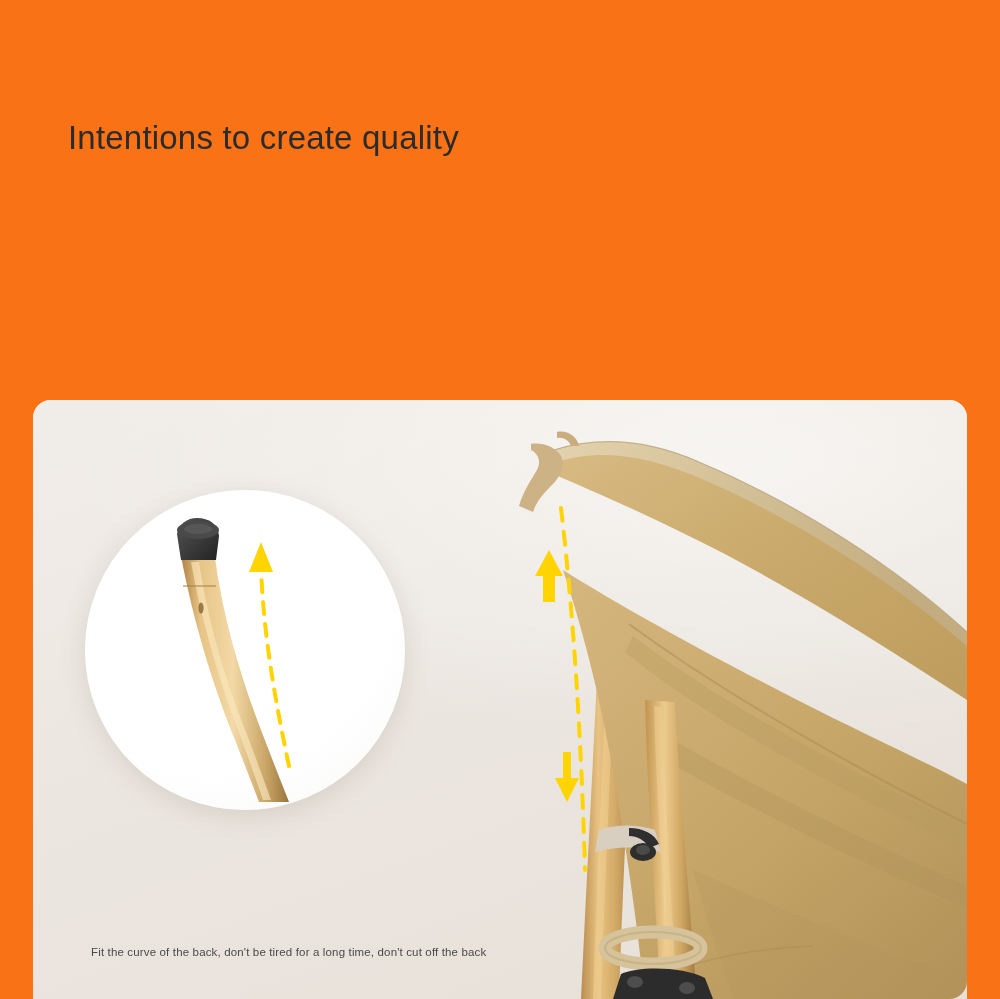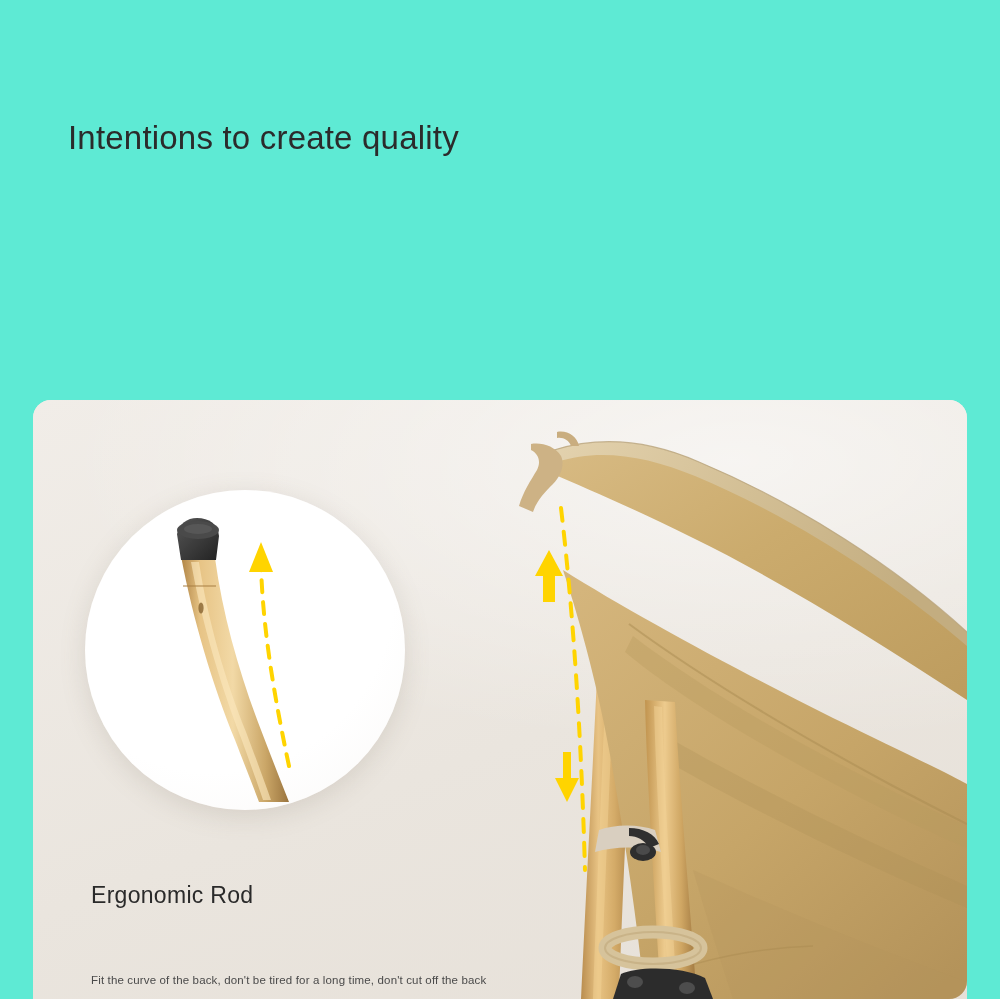--- a/index.html
+++ b/index.html
@@ -12,21 +12,21 @@
     height: 999px;
     overflow: hidden;
     font-family: "Liberation Sans", sans-serif;
     color: #1a1a1a;
   }
 
   .page {
     position: relative;
     width: 1000px;
     height: 999px;
-    background: #5eead4;
+    background: #f97316;
   }
 
   
   .headings {
     position: absolute;
     left: 68px;
     top: 118px;
     width: 860px;
   }
   .heading-1 {
@@ -98,21 +98,21 @@
     top: 482px;
     font-size: 23px;
     font-weight: 400;
     color: #2a2a2a;
     letter-spacing: 0.3px;
     white-space: nowrap;
   }
   .caption-sub {
     position: absolute;
     left: 58px;
-    top: 574px;
+    top: 546px;
     font-size: 11.5px;
     font-weight: 400;
     color: #4a4a4a;
     letter-spacing: 0.15px;
     white-space: nowrap;
   }
 </style>
 </head>
 <body>
 
@@ -252,17 +252,16 @@
         <path d="M92 44 C 94 34, 102 28, 112 28 C 124 28, 133 34, 134 46
                  L 131 70 L 96 70 Z" fill="url(#capZ)"></path>
         <ellipse cx="113" cy="40" rx="21" ry="9" fill="#4a4a4a"></ellipse>
         <ellipse cx="113" cy="39" rx="14" ry="5" fill="#5c5c5c" opacity="0.7"></ellipse>
 
         <path d="M204 276 C 190 210, 178 142, 176 76" fill="none" stroke="#ffd400" stroke-width="4" stroke-dasharray="12 10" stroke-linecap="round"></path>
         <path d="M176 52 L 188 82 L 164 82 Z" fill="#ffd400"></path>
       </svg>
     </div>
 
-    <div class="caption-title">Ergonomic Rod</div>
     <div class="caption-sub">Fit the curve of the back, don't be tired for a long time, don't cut off the back</div>
   </div>
 
 </div>
 
 </body></html>

